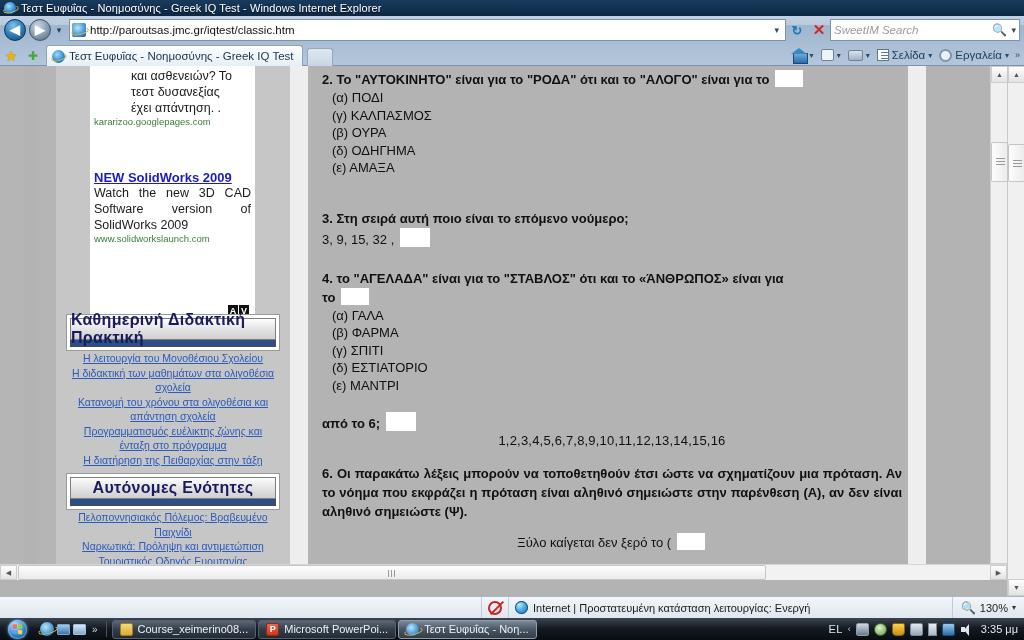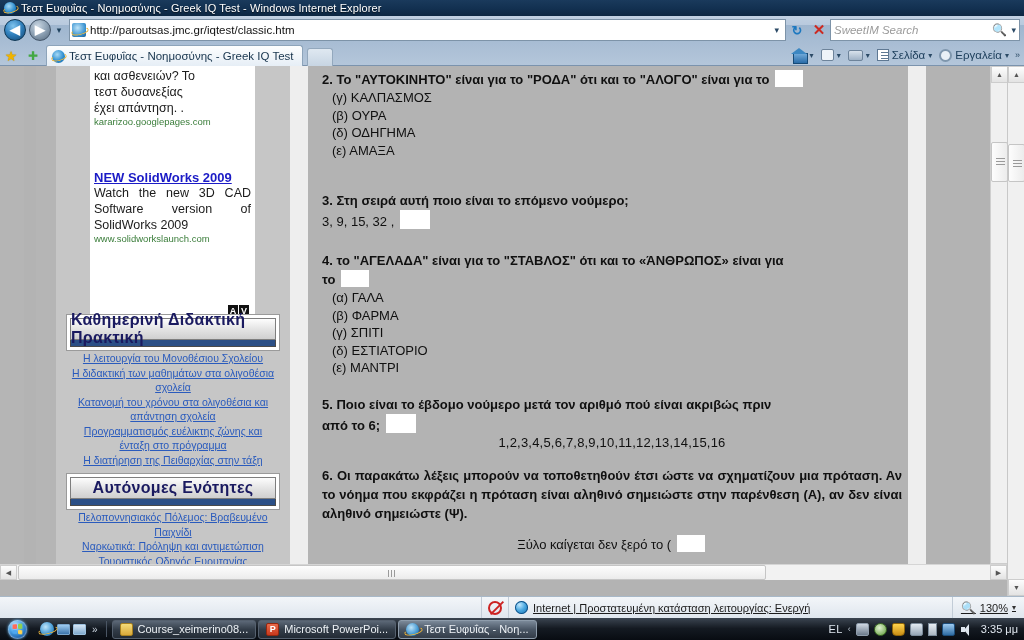--- a/index.html
+++ b/index.html
@@ -106,21 +106,21 @@
   .gut1 { left:0;   width:24px; background:#b5b5b5; }
   .gut-white { left:24px; width:12px; height:514px; background:#e9e9e9; }
   .gut2 { left:36px; width:20px; background:#b5b5b5; }
 
   
   .sidebar { position:absolute; left:56px; top:0; width:234px; height:514px; background:#c6c6c6; }
   .ad-card {
     position:absolute; left:34px; top:0; width:165px; background:#fff; height:252px;
     padding:2px 4px 0 4px; overflow:hidden;
   }
-  .ad-txt { font-size:12.5px; color:#1b1b1b; line-height:16px; font-family:"Liberation Sans", sans-serif; }
+  .ad-txt { font-size:12.5px; color:#1b1b1b; line-height:16px; font-family:"Liberation Sans", sans-serif;margin-left:37px; }
   .ad-url { font-size:9.5px; color:#3a7d3a; line-height:12px; white-space:nowrap; overflow:hidden; }
   .ad-link { font-size:13px; color:#1b1bc6; font-weight:bold; text-decoration:underline; line-height:15px; display:block; }
   .ad-desc { font-size:12.5px; color:#1b1b1b; line-height:16px; text-align:justify; }
   .ad-badge { position:absolute; right:6px; bottom:2px; display:flex; gap:1px; }
   .ad-badge span { background:#111; color:#fff; font-size:9px; width:10px; height:11px; display:flex; align-items:center; justify-content:center; font-weight:bold;}
 
   .links-box { position:absolute; left:10px; top:248px; width:214px; }
   .hdr-btn {
     background: linear-gradient(180deg,#fdfdfd 0%,#e2e2e2 55%,#cfcfcf 100%);
     border:1px solid #7e7e7e; height:22px; display:flex; align-items:center; justify-content:center;
@@ -189,21 +189,21 @@
   .ov-btn { width:17px;height:17px;background:linear-gradient(180deg,#fdfdfd,#e3e3e3);border:1px solid #cdcdcd;
     display:flex;align-items:center;justify-content:center;font-size:7px;color:#555;}
   .ov-btn.bot{position:absolute;bottom:0;left:0;}
   .ov-thumb{position:absolute;left:0;top:78px;width:17px;height:38px;
     background:linear-gradient(90deg,#fdfdfd,#ececec);border:1px solid #c5c5c5;border-radius:2px;}
 
   
   .statusbar {
     position:absolute; left:0; top:596px; width:1024px; height:22px;
     background: linear-gradient(180deg,#f3f6f9 0%, #dfe6ee 100%);
-    border-top:1px solid #a8b8c8; display:flex; align-items:center; font-size:11px; color:#1c1c1c;text-decoration:underline;
+    border-top:1px solid #a8b8c8; display:flex; align-items:center; font-size:11px; color:#1c1c1c;
   }
   .sb-cell { height:22px; display:flex; align-items:center; padding:0 6px; border-right:1px solid #c2ccd7; }
   .sb-cell.grow { flex:1; border-right:1px solid #c2ccd7; }
   .sb-zone { display:flex; align-items:center; gap:5px; }
   .globe { width:13px;height:13px;border-radius:50%;
     background: radial-gradient(circle at 35% 30%, #bfe8ff 0%, #4aa8e0 45%, #1169ad 100%);
     box-shadow: inset 0 0 0 1px #0d4f86; }
   .blocked { width:14px;height:14px;border-radius:50%;border:2px solid #c22; position:relative; }
   .blocked:after{content:"";position:absolute;left:-2px;top:4px;width:18px;height:2px;background:#c22;transform:rotate(-45deg);}
   .zoomcell { display:flex;align-items:center;gap:4px; margin-left:auto; padding:0 8px; }
@@ -398,20 +398,21 @@
       <div class="content-white"></div>
 
       <div class="maincol">
 
         <div class="q" style="padding-top:4px;">
           <div class="q-head">
             <span>2.</span>
             <span>Το "ΑΥΤΟΚΙΝΗΤΟ" είναι για το "ΡΟΔΑ" ότι και το "ΑΛΟΓΟ" είναι για το</span>
             <span class="blank"></span>
           </div>
+          <div class="q-opt">(α) ΠΟΔΙ</div>
           <div class="q-opt">(γ)  ΚΑΛΠΑΣΜΟΣ</div>
           <div class="q-opt">(β) ΟΥΡΑ</div>
           <div class="q-opt">(δ) ΟΔΗΓΗΜΑ</div>
           <div class="q-opt">(ε) ΑΜΑΞΑ</div>
         </div>
 
         <div style="height:32px"></div>
 
         <div class="q">
           <div class="q-head">
@@ -438,24 +439,20 @@
           <div class="q-opt">(α) ΓΑΛΑ</div>
           <div class="q-opt">(β) ΦΑΡΜΑ</div>
           <div class="q-opt">(γ) ΣΠΙΤΙ</div>
           <div class="q-opt">(δ) ΕΣΤΙΑΤΟΡΙΟ</div>
           <div class="q-opt">(ε) ΜΑΝΤΡΙ</div>
         </div>
 
         <div style="height:18px"></div>
 
         <div class="q">
-          <div class="q-head">
-            <span>5.</span>
-            <span>Ποιο είναι το έβδομο νούμερο μετά τον αριθμό πού είναι ακριβώς πριν</span>
-          </div>
           <div class="q-head" style="text-align:left;">
             <span>από το 6;</span>
             <span class="blank wide"></span>
           </div>
           <div class="numline">1,2,3,4,5,6,7,8,9,10,11,12,13,14,15,16</div>
         </div>
 
         <div style="height:16px"></div>
 
         <div class="q">

